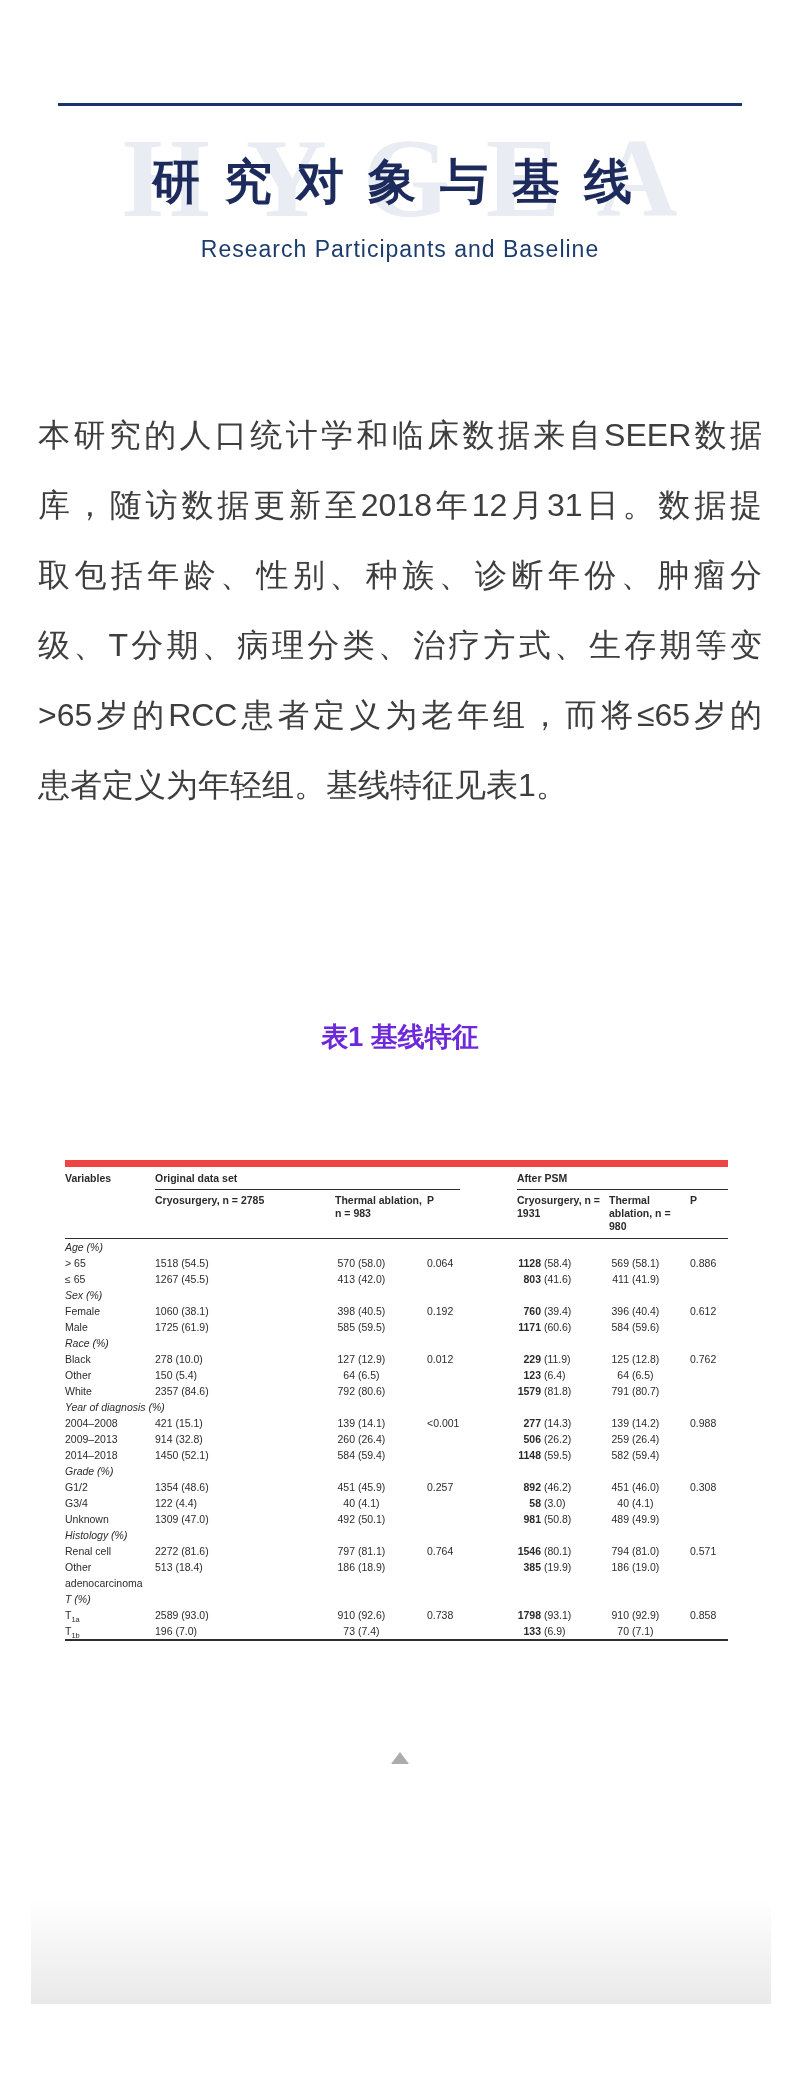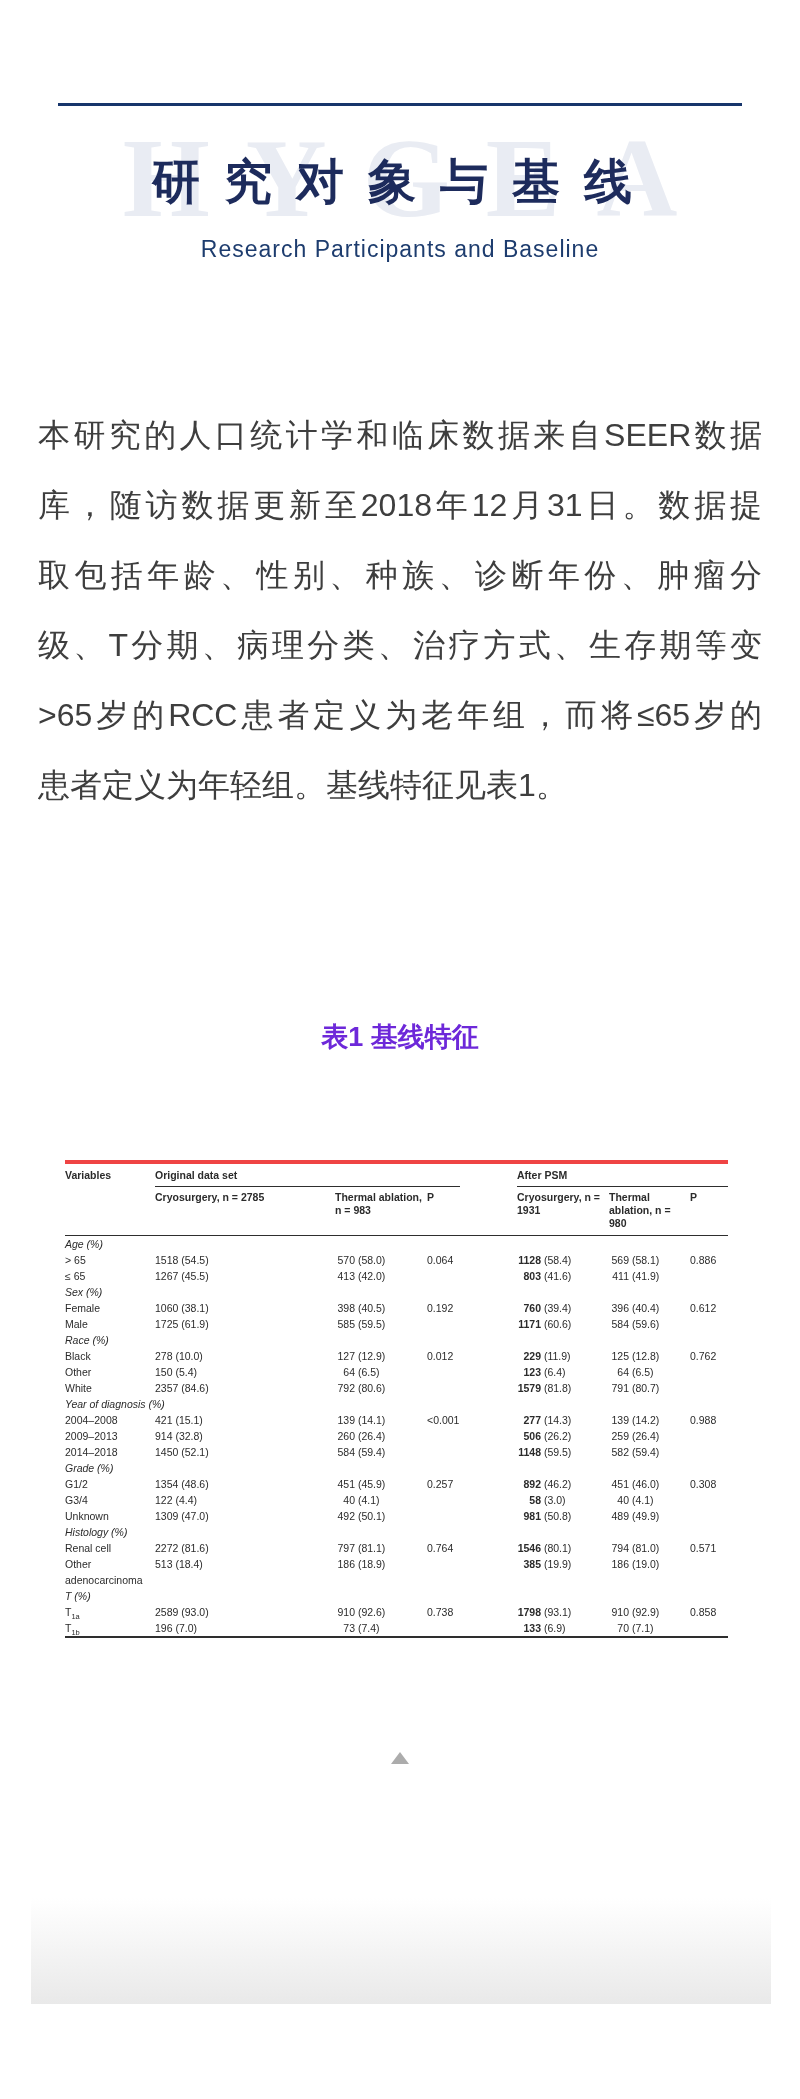--- a/index.html
+++ b/index.html
@@ -24,21 +24,21 @@
   .pline{height:70px;line-height:70px;text-align:justify;text-align-last:justify;overflow:hidden;}
   .pline.last{text-align-last:left;}
 
   
   .tbl-title{position:absolute;left:0;right:0;top:1020px;text-align:center;
              font-size:27px;line-height:34px;font-weight:700;color:#6d28d9;}
 
   
   .ptable{position:absolute;left:65px;top:1160px;width:663px;border-collapse:collapse;table-layout:fixed;
           font-size:10.5px;color:#2b2b2b;
-          border-top:4px solid #ef4444;border-bottom:2px solid #2e2e2e;}
+          border-top:7px solid #ef4444;border-bottom:2px solid #2e2e2e;}
   .ptable th,.ptable td{padding:0;text-align:left;vertical-align:top;font-weight:normal;}
   .ptable thead th{font-weight:700;line-height:13px;}
   .grp-row th{padding-top:5px;height:17px;}
   .grpline{border-bottom:1.5px solid #2e2e2e;padding-bottom:4px;}
   .g1 .grpline{margin-right:57px;}
   .sub-row th{padding:4px 0 5px 0;border-bottom:1.5px solid #2e2e2e;}
   .vh{border-bottom:1.5px solid #2e2e2e;}
   .h7{padding-left:12px;}
   .ptable tbody td{line-height:16px;}
   .sec{font-style:italic;padding-top:2px;}

